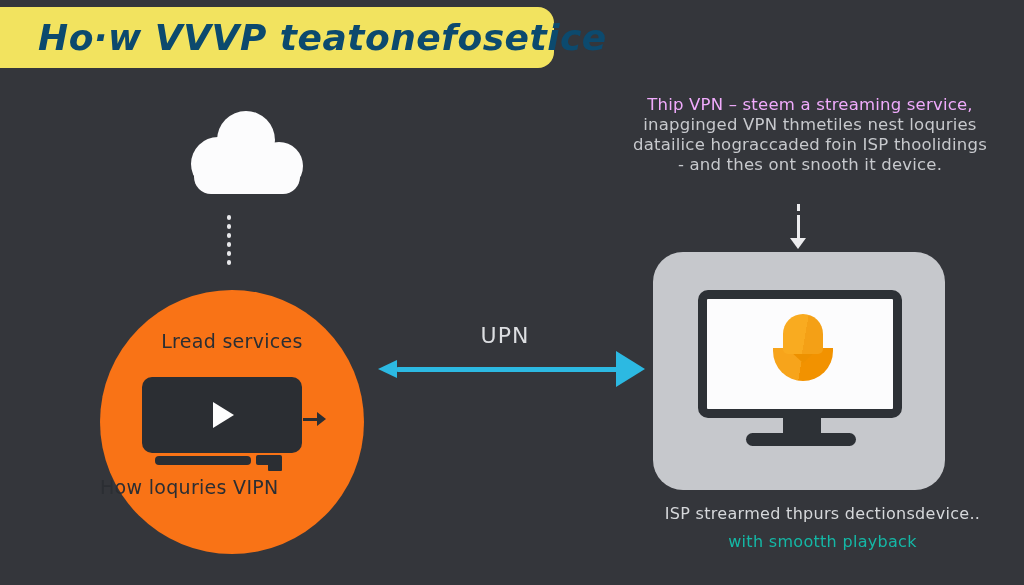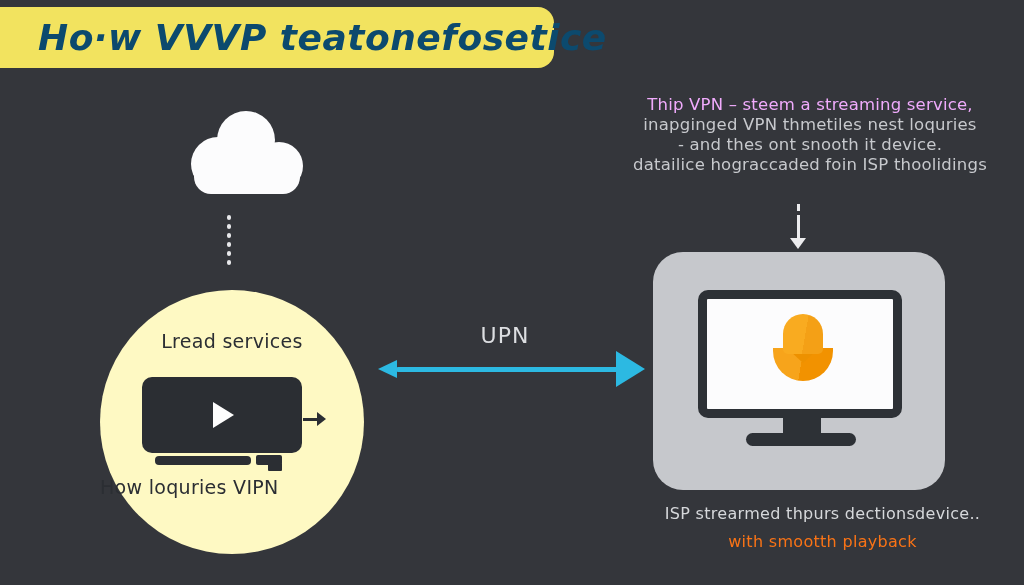--- a/index.html
+++ b/index.html
@@ -17,21 +17,21 @@
   .banner-title{
     font-size:36px;font-weight:700;color:#0c4a6e;letter-spacing:.5px;white-space:nowrap;font-style:italic;
   }
   
   .cloud{position:absolute;left:180px;top:104px;width:132px;height:96px;}
   .dots{position:absolute;left:227px;top:215px;display:flex;flex-direction:column;gap:4px;}
   .dot{width:4px;height:5px;background:#e8e9eb;border-radius:2px;}
   
   .circle{
     position:absolute;left:100px;top:290px;width:264px;height:264px;
-    border-radius:50%;background:#fef9c3;
+    border-radius:50%;background:#f97316;
   }
   .circle-top-label{
     position:absolute;left:0;top:40px;width:100%;text-align:center;
     font-size:19px;color:#2b2e33;letter-spacing:.3px;
   }
   .circle-bottom-label{
     position:absolute;left:0;top:186px;width:100%;text-align:left;
     font-size:19px;color:#2b2e33;letter-spacing:.3px;
   }
   .tv{position:absolute;left:42px;top:87px;width:160px;height:76px;background:#2b2e33;border-radius:10px;}
@@ -98,21 +98,21 @@
   .mic-cap{
     position:absolute;left:130px;top:62px;width:40px;height:40px;
     border-radius:20px 20px 5px 5px;
     background:linear-gradient(100deg,#f9ab20 55%,#f4a016 55%);
   }
   
   .caption{
     position:absolute;left:630px;top:500px;width:385px;text-align:center;
     font-size:16px;line-height:28px;color:#d6d8db;letter-spacing:.3px;
   }
-  .caption .line-bright{color:#f97316;}
+  .caption .line-bright{color:#14b8a6;}
 </style>
 </head>
 <body>
 
 <div id="stage">
 
   <div class="banner">
     <span class="banner-title">Ho·w VVVP teatonefosetice</span>
   </div>
 
@@ -149,22 +149,22 @@
   </div>
 
   <div class="upn-label">UPN</div>
   <div class="cyan-head-left"></div>
   <div class="cyan-line"></div>
   <div class="cyan-head-right"></div>
 
   <div class="note">
     <div class="line-dim">Thip VPN – steem a streaming service,</div>
     <div>inapginged VPN thmetiles nest loquries</div>
+    <div>datailice hograccaded foin ISP thoolidings</div>
     <div>- and thes ont snooth it device.</div>
-    <div>datailice hograccaded foin ISP thoolidings</div>
   </div>
 
   <div class="da-dot"></div>
   <div class="da-line"></div>
   <div class="da-head"></div>
 
   <div class="panel">
     <div class="monitor"></div>
     <div class="mic-bowl"></div>
     <div class="mic-wedge"></div>

